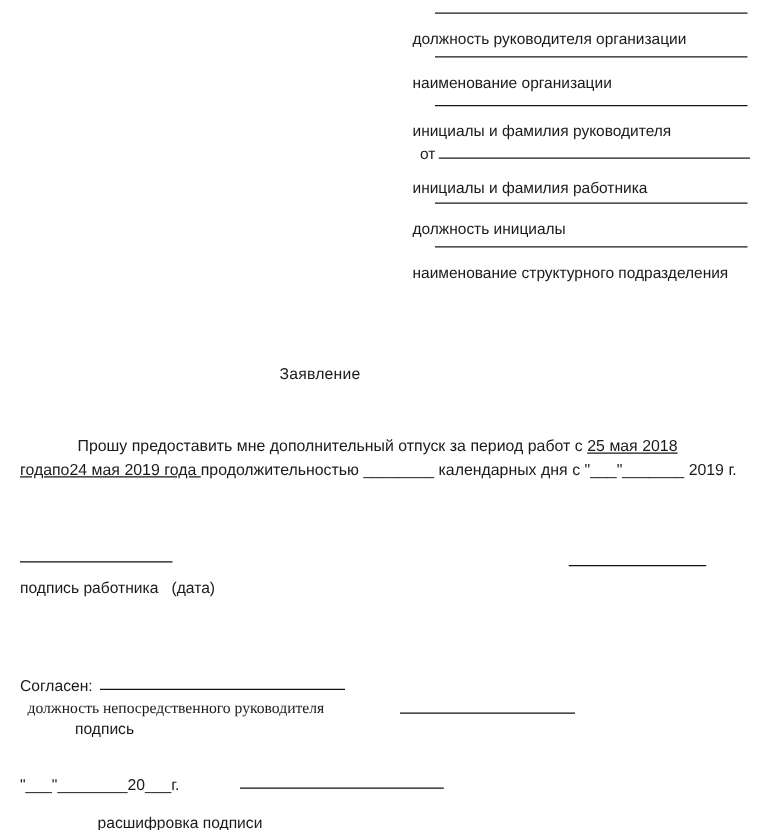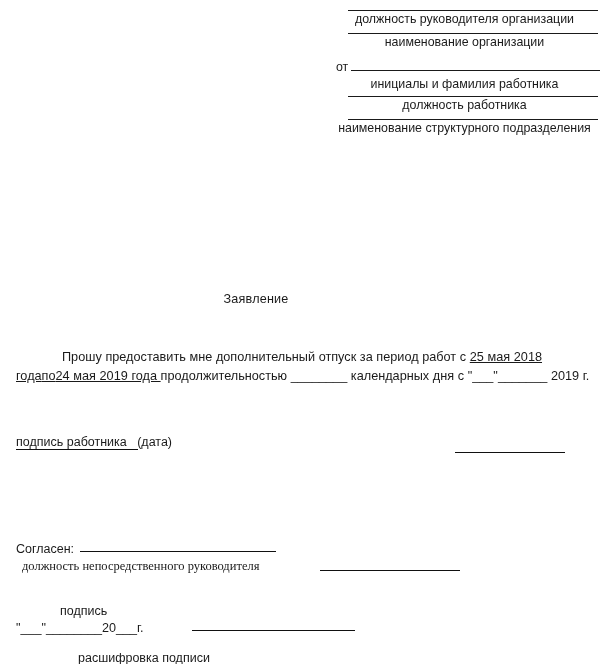--- a/index.html
+++ b/index.html
@@ -38,23 +38,24 @@
     width: 250px;
     margin-left: 18px;
   }
   .req-rule.full {
     width: 250px;
     margin-left: 18px;
   }
   .req-caption {
     font-size: 12.4px;
     line-height: 17px;
-    text-align: center;
+    text-align: left;
     white-space: nowrap;
     padding-right: 1px;
+    margin-top: 12px;
   }
   .req-row.with-prefix {
     display: flex;
     align-items: flex-end;
   }
   .prefix-label {
     font-size: 12.4px;
     line-height: 14px;
     padding-right: 3px;
     padding-left: 6px;
@@ -102,28 +103,28 @@
     border-top: 1.6px solid #111111;
   }
   .sig-caption {
     position: absolute;
     font-size: 12.5px;
     line-height: 16px;
     white-space: pre;
   }
 
   #sig-worker-rule { top: 449px; left: 16px; width: 122px; }
-  #sig-worker-caption { top: 434px; left: 16px; }
+  #sig-worker-caption { top: 462px; left: 16px; }
   #sig-right-rule { top: 452px; left: 455px; width: 110px; }
 
   
   #agree-label { top: 541px; left: 16px; }
   #agree-rule { top: 551px; left: 80px; width: 196px; }
   #agree-caption { top: 558px; left: 22px; font-family: Liberation Serif, serif; }
-  #agree-sign-caption { top: 575px; left: 60px; margin-top: 28px; }
+  #agree-sign-caption { top: 575px; left: 60px; }
   #agree-right-rule { top: 570px; left: 320px; width: 140px; }
 
   
   #date-line { top: 620px; left: 16px; font-size: 12.6px; white-space: pre; }
   #decode-rule { top: 630px; left: 192px; width: 163px; }
   #decode-caption { top: 650px; left: 78px; }
 </style>
 </head>
 <body>
 
@@ -138,32 +139,36 @@
 
     <div class="gap-xs"></div>
 
     <div class="req-row">
       <div class="req-rule full"></div>
       <div class="req-caption">наименование организации</div>
     </div>
 
     <div class="gap-sm"></div>
 
+    <div class="req-row">
+      <div class="req-rule full"></div>
+      <div class="req-caption">инициалы и фамилия руководителя</div>
+    </div>
 
     <div class="req-row with-prefix">
       <span class="prefix-label">от</span>
       <span class="prefix-rule"></span>
     </div>
     <div class="req-caption">инициалы и фамилия работника</div>
 
     <div class="gap-xs"></div>
 
     <div class="req-row">
       <div class="req-rule full"></div>
-      <div class="req-caption">должность работника</div>
+      <div class="req-caption">должность инициалы</div>
     </div>
 
     <div class="gap-xs"></div>
 
     <div class="req-row">
       <div class="req-rule full"></div>
       <div class="req-caption">наименование структурного подразделения</div>
     </div>
 
   </div>

